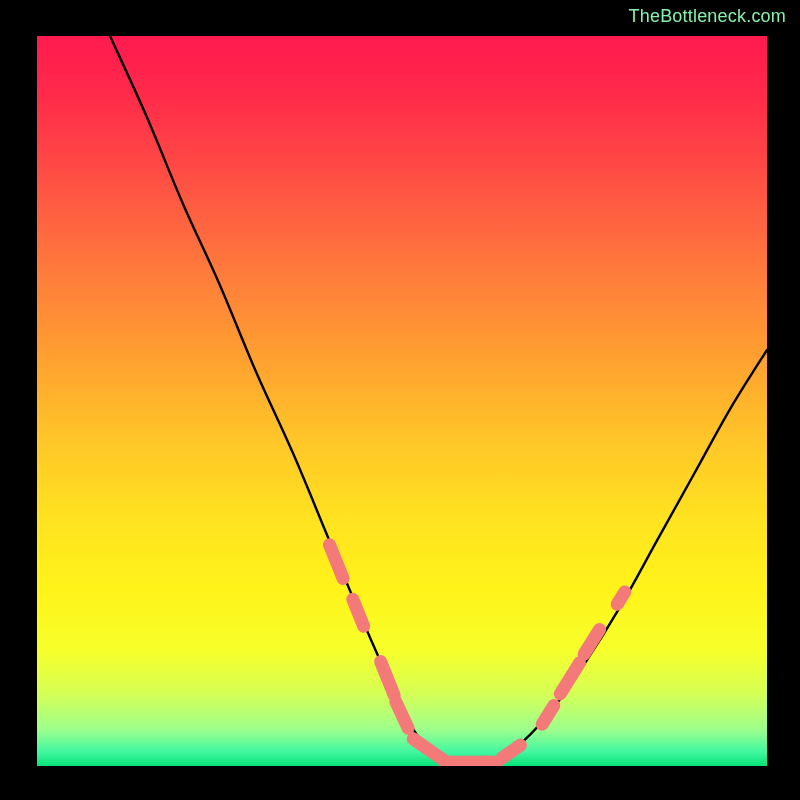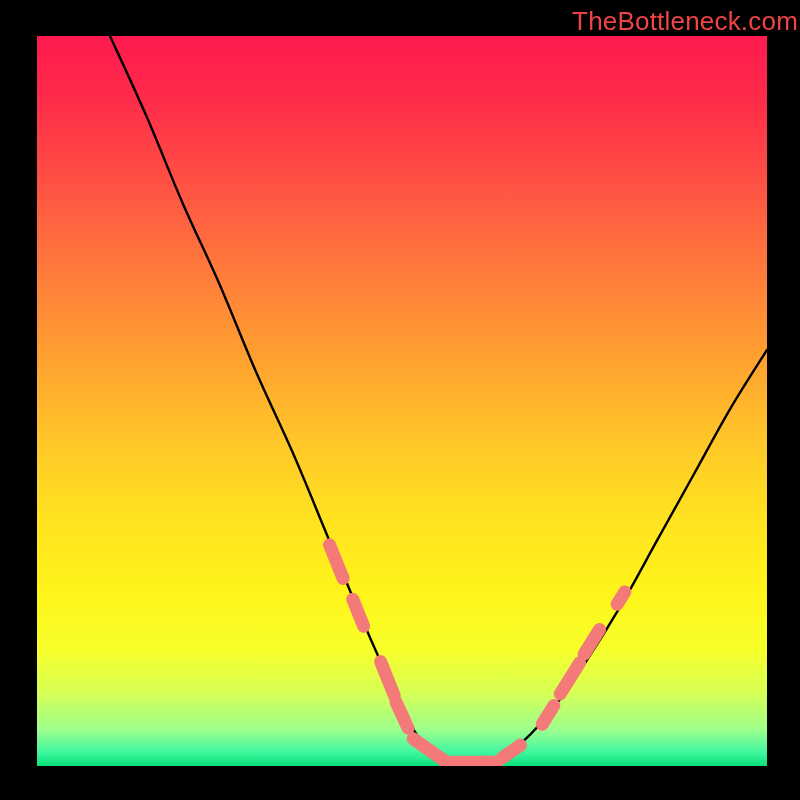--- a/index.html
+++ b/index.html
@@ -53,24 +53,24 @@
     position: absolute;
     left: 0;
     top: 0;
     width: 730px;
     height: 730px;
     overflow: visible;
   }
   .watermark {
     position: absolute;
     top: 6px;
-    right: 2px;
+    right: 14px;
     font-family: Arial, Helvetica, sans-serif;
-    font-size: 26px;
-    color: #ef4444;
+    font-size: 18px;
+    color: #86efac;
     letter-spacing: 0.2px;
     user-select: none;
   }
 </style>
 </head>
 <body>
 
 <div class="frame">
   <div class="watermark">TheBottleneck.com</div>
   <div class="plot">

